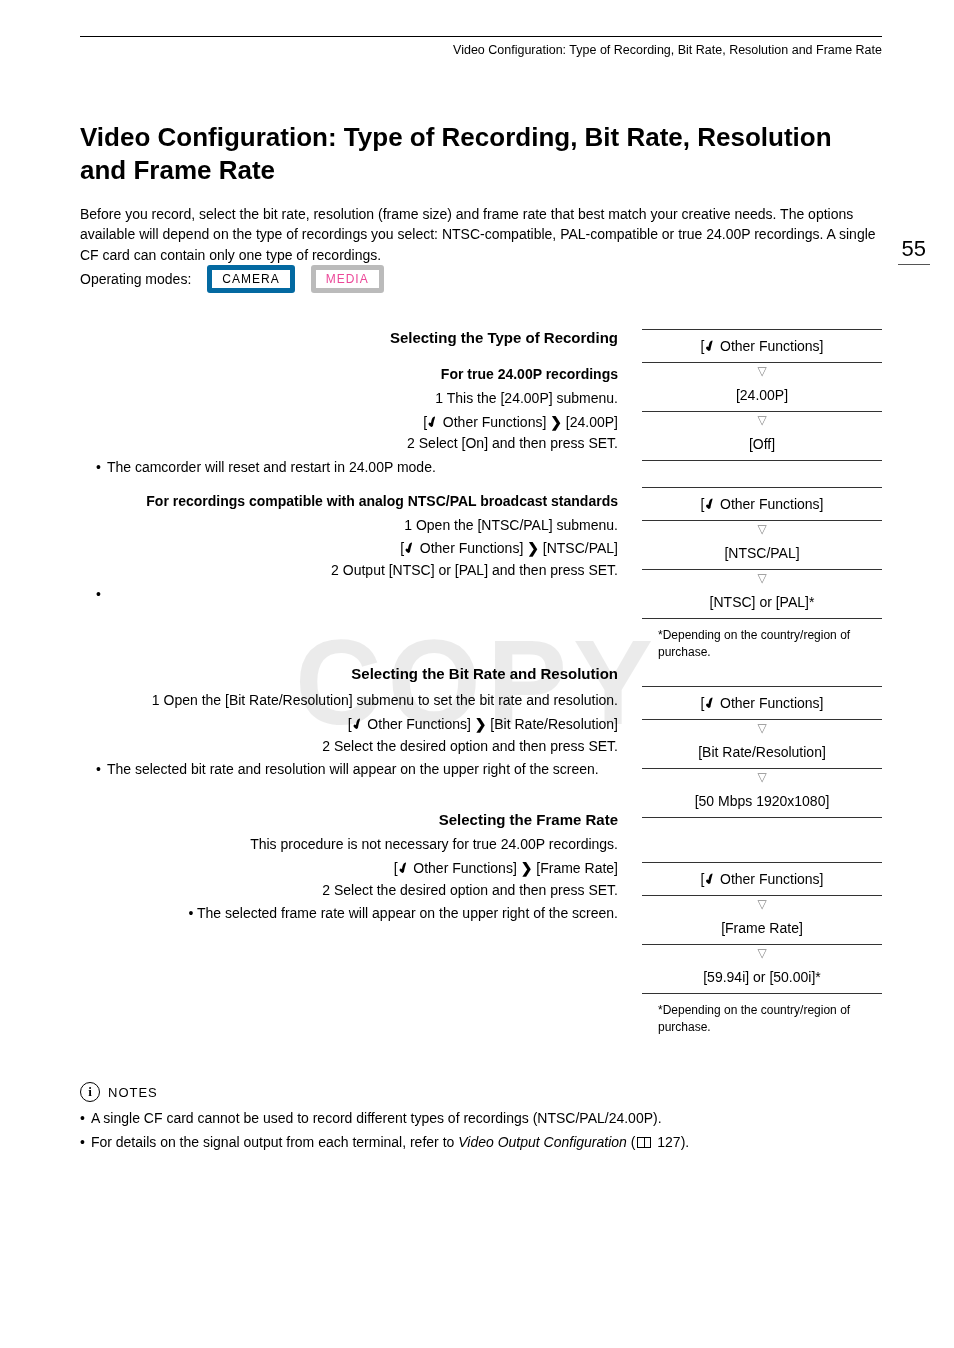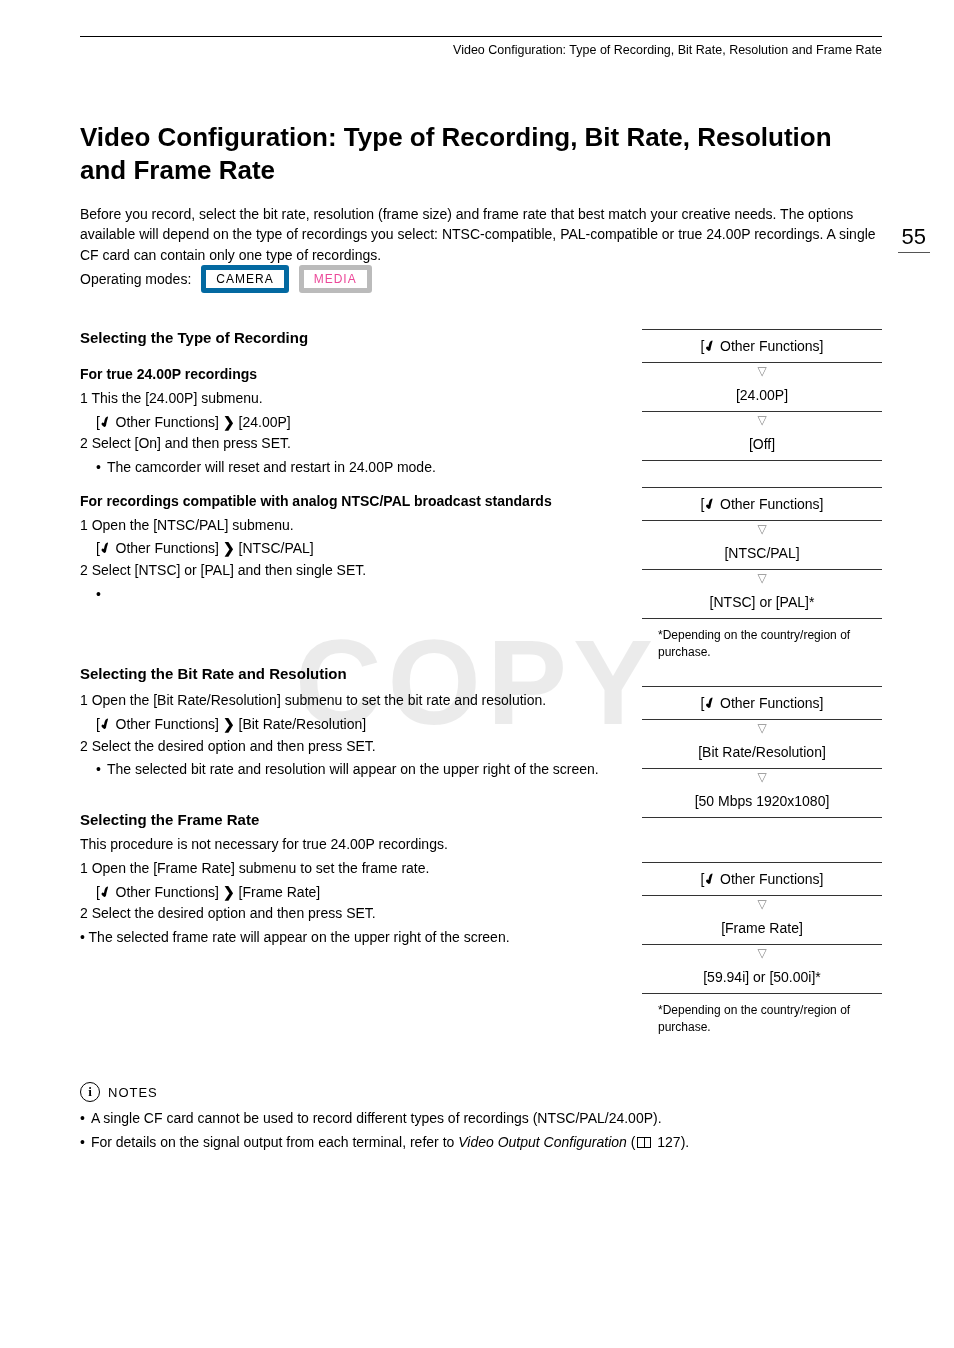--- a/index.html
+++ b/index.html
@@ -16,57 +16,57 @@
   }
   .top-rule { border-top: 1px solid #000; margin-bottom: 6px; }
   .header-line {
     font-size: 12.5px;
     text-align: right;
     padding-bottom: 4px;
   }
   .page-num {
     position: absolute;
     right: 24px;
-    top: 224px;
+    top: 236px;
     font-size: 22px;
     border-bottom: 1px solid #555;
     padding: 0 4px 2px 4px;
   }
   .title {
     font-size: 26px;
     font-weight: bold;
     margin-top: 60px;
     margin-bottom: 18px;
     line-height: 1.25;
   }
   .intro {
     font-size: 14px;
     line-height: 1.45;
   }
   .opmodes-row {
     display: flex;
     align-items: center;
-    gap: 10px;
+    gap: 16px;
     font-size: 14px;
     margin-bottom: 36px;
   }
   .mode-box {
     display: inline-block;
     border: 5px solid #0369a1;
     border-radius: 3px;
     padding: 2px 10px;
     font-size: 12px;
     letter-spacing: 1px;
   }
   .mode-dim { color: #ec4899; border-color: #bbb; }
   .columns {
     display: flex;
     gap: 24px;
   }
-  .left-col { flex: 1 1 520px; }
+  .left-col { flex: 1 1 520px; text-align: right; }
   .right-col { flex: 0 0 240px; }
   .sec-heading {
     font-size: 15px;
     font-weight: bold;
     margin-bottom: 20px;
   }
   .sub-bold {
     font-size: 14px;
     font-weight: bold;
     margin-bottom: 6px;
@@ -200,21 +200,21 @@
       <div class="sub-bold">For recordings compatible with analog NTSC/PAL broadcast standards</div>
       <div class="step">
         <span>1</span>
         <span>Open the [NTSC/PAL] submenu.</span>
       </div>
       <div class="step-indent">
         <span>[</span><span class="wrench">✔</span><span> Other Functions] </span><span class="chev">❯</span><span> [NTSC/PAL]</span>
       </div>
       <div class="step">
         <span>2</span>
-        <span>Select [NTSC] or [PAL] and then single SET.</span>
+        <span>Output [NTSC] or [PAL] and then press SET.</span>
       </div>
       <div class="bullet-line">
         <span class="b">•</span>
       </div>
 
       <div class="block-gap"></div>
       <div class="block-gap"></div>
 
       <div class="sec-heading" style="margin-bottom:8px">Selecting the Bit Rate and Resolution</div>
       <div class="step">
@@ -230,24 +230,20 @@
       </div>
       <div class="bullet-line">
         <span class="b">•</span>
         <span>The selected bit rate and resolution will appear on the upper right of the screen.</span>
       </div>
 
       <div class="block-gap"></div>
 
       <div class="sec-heading" style="margin-bottom:6px">Selecting the Frame Rate</div>
       <div class="step">This procedure is not necessary for true 24.00P recordings.</div>
-      <div class="step">
-        <span>1</span>
-        <span>Open the [Frame Rate] submenu to set the frame rate.</span>
-      </div>
       <div class="step-indent">
         <span>[</span><span class="wrench">✔</span><span> Other Functions] </span><span class="chev">❯</span><span> [Frame Rate]</span>
       </div>
       <div class="step">
         <span>2</span>
         <span>Select the desired option and then press SET.</span>
       </div>
       <div class="step">
         <span>•</span>
         <span>The selected frame rate will appear on the upper right of the screen.</span>

